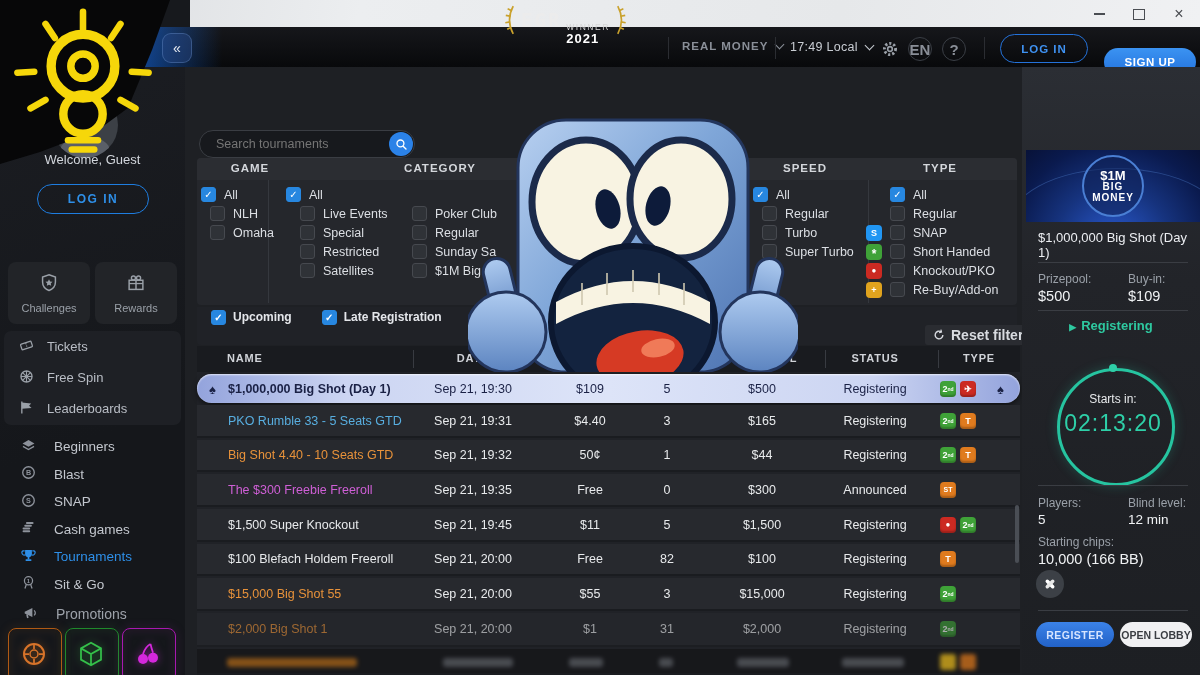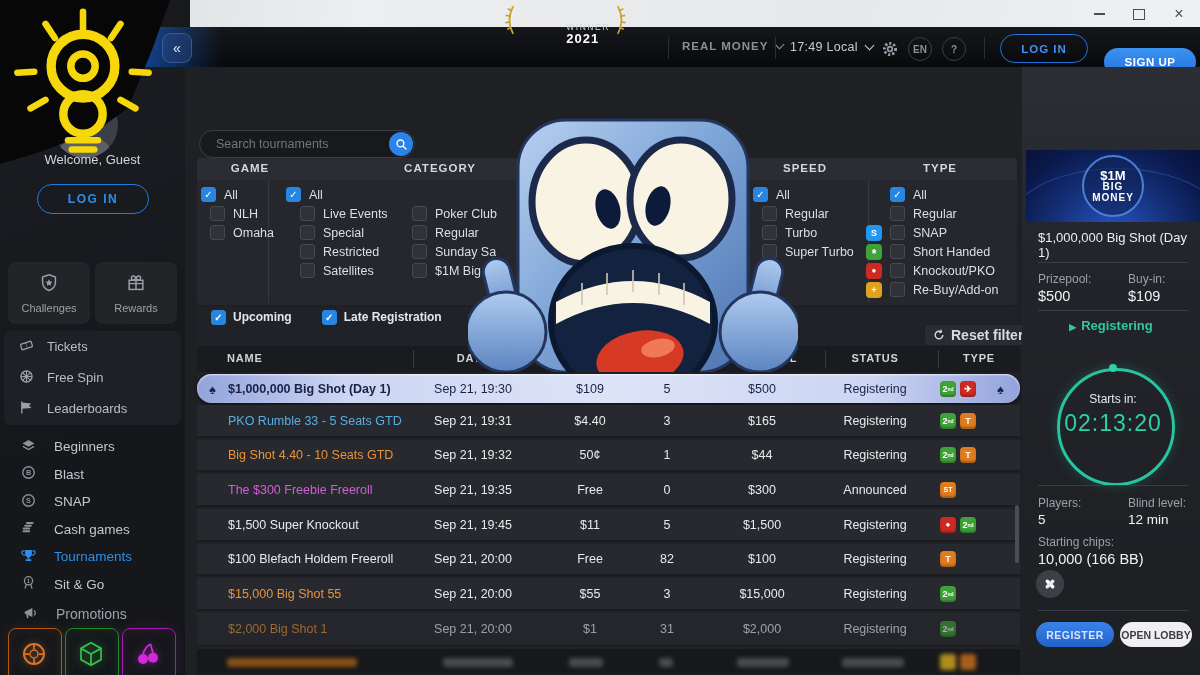--- a/index.html
+++ b/index.html
@@ -26,21 +26,21 @@
   #egr .egr-winner{font-size:8.5px;letter-spacing:1.5px;color:#d6d6d6;margin-top:28px;}
   #egr .egr-year{font-size:13px;font-weight:bold;color:#fff;letter-spacing:1px;}
   .navsep{top:37px;width:1px;height:22px;background:#2b2d32;}
   .navlabel{color:#8a8f98;font-size:11.5px;font-weight:bold;letter-spacing:1px;display:flex;align-items:center;}
   #real-money{left:682px;top:40px;}
   #local-time{left:790px;top:40px;color:#c9cdd3;font-weight:normal;font-size:12.5px;letter-spacing:.3px;}
   .caret{width:6px;height:6px;border-right:1.6px solid currentColor;border-bottom:1.6px solid currentColor;
     transform:rotate(45deg);display:inline-block;margin-left:8px;margin-top:-4px;}
   #gear-btn{left:881px;top:40px;width:18px;height:18px;color:#9aa0a8;}
   .navcircle{top:37px;width:22px;height:22px;border-radius:50%;border:1.5px solid #3a3e45;color:#8a8f98;
-    font-size:10px;font-weight:bold;display:flex;align-items:center;justify-content:center;}
+    font-size:15px;font-weight:bold;display:flex;align-items:center;justify-content:center;}
   #lang-btn{left:908px;} #help-btn{left:942px;}
   #nav-login{left:1000px;top:34px;width:86px;height:27px;border-radius:15px;border:1.5px solid #2472da;
     color:#3f92f2;font-size:11.5px;font-weight:bold;letter-spacing:1px;display:flex;align-items:center;justify-content:center;}
   #nav-signup{left:1104px;top:48px;width:92px;height:28px;border-radius:15px;
     background:linear-gradient(180deg,#3b93f2,#2271dc);color:#fff;font-size:11.5px;font-weight:bold;
     letter-spacing:.5px;display:flex;align-items:center;justify-content:center;}
   .laurel{color:#c9a12c;}
   
   #sidebar{left:0;top:67px;width:185px;height:608px;background:linear-gradient(160deg,#1b1d22,#15171b 60%);}
   #avatar{left:52px;top:25px;width:66px;height:66px;border-radius:50%;background:#3c4046;overflow:hidden;}

